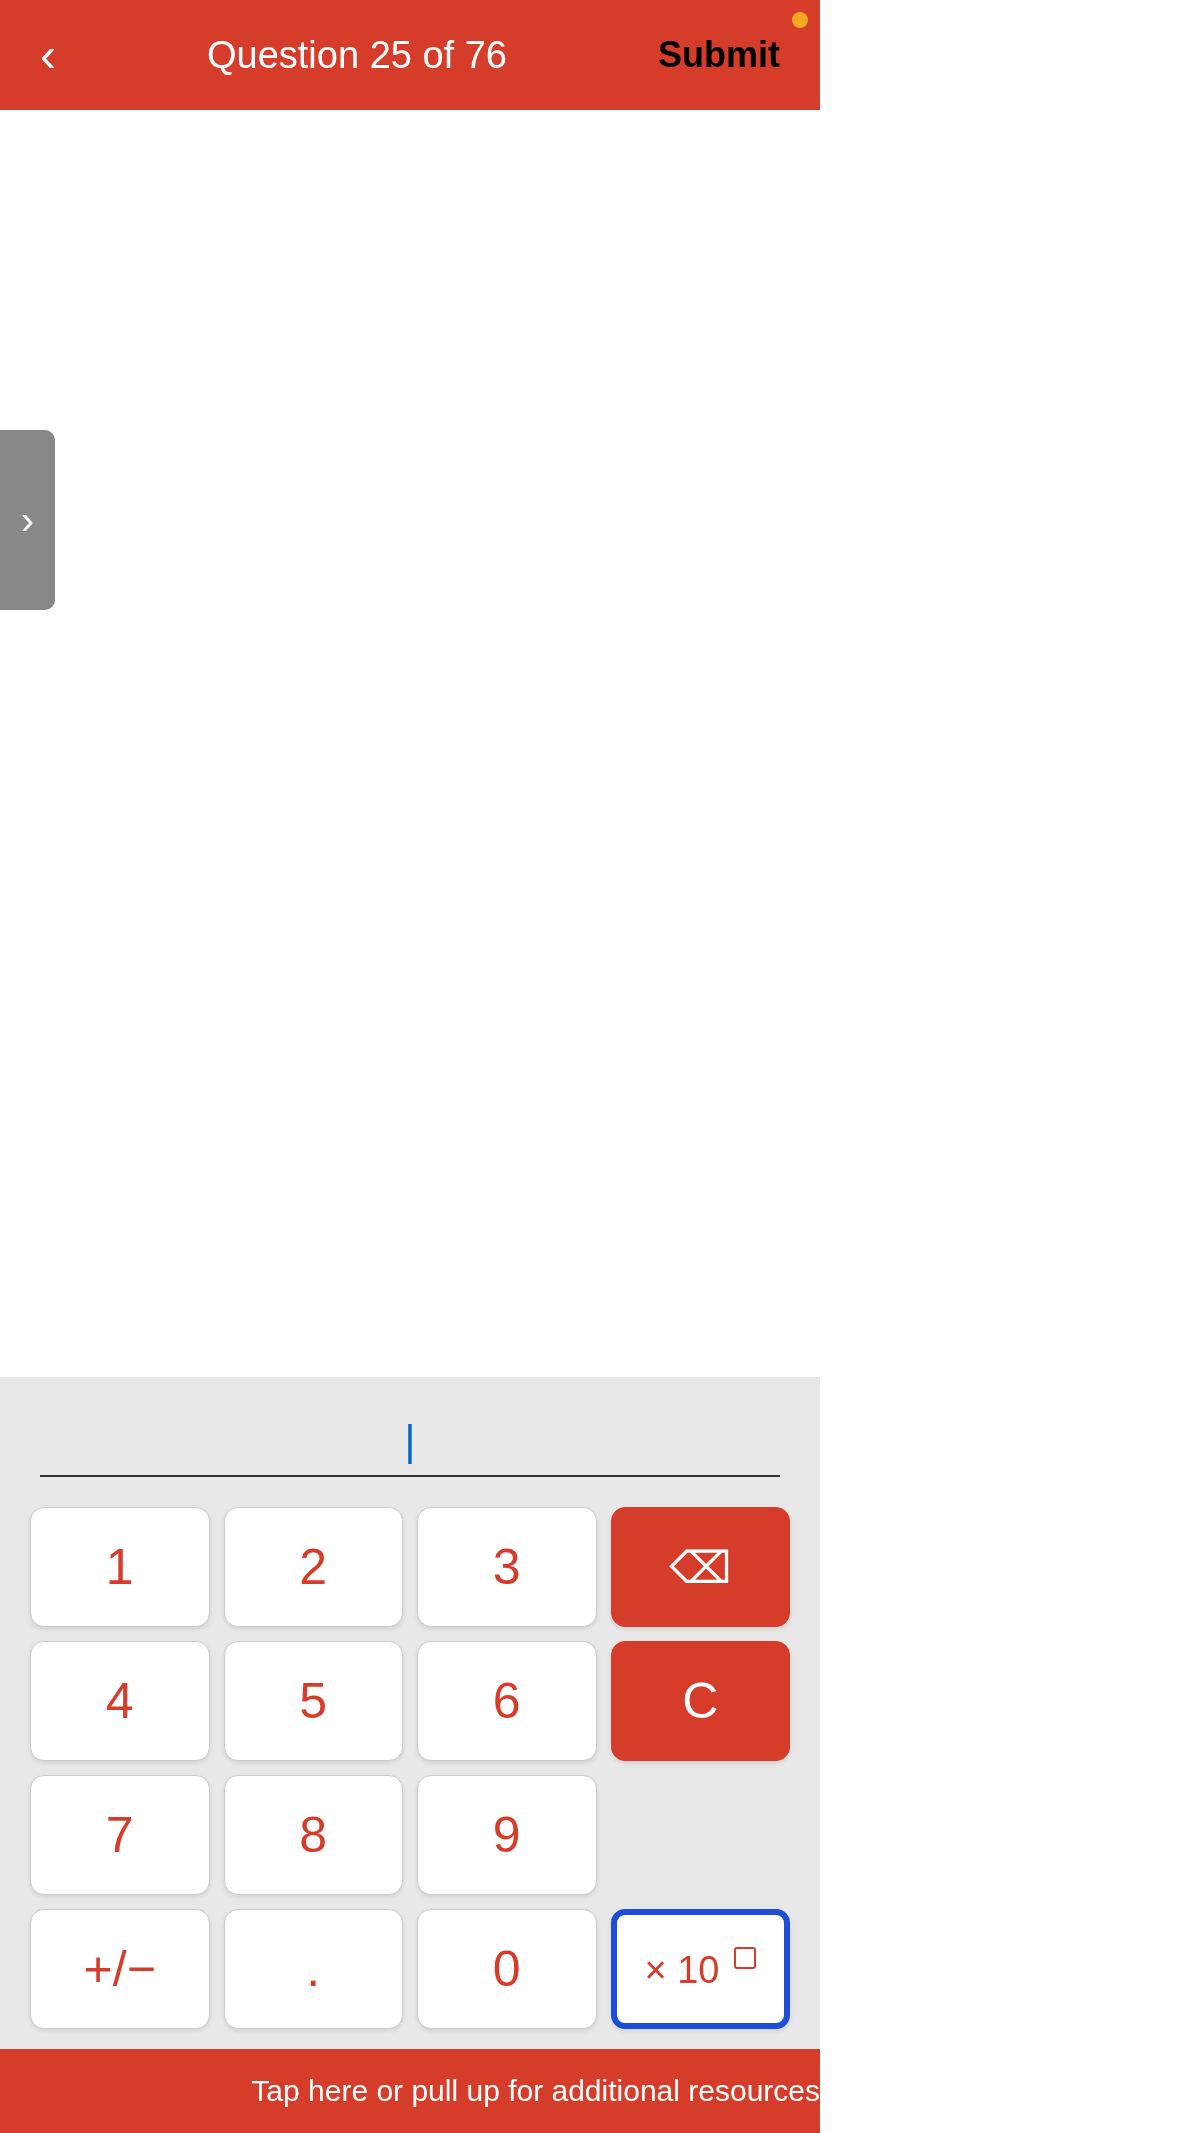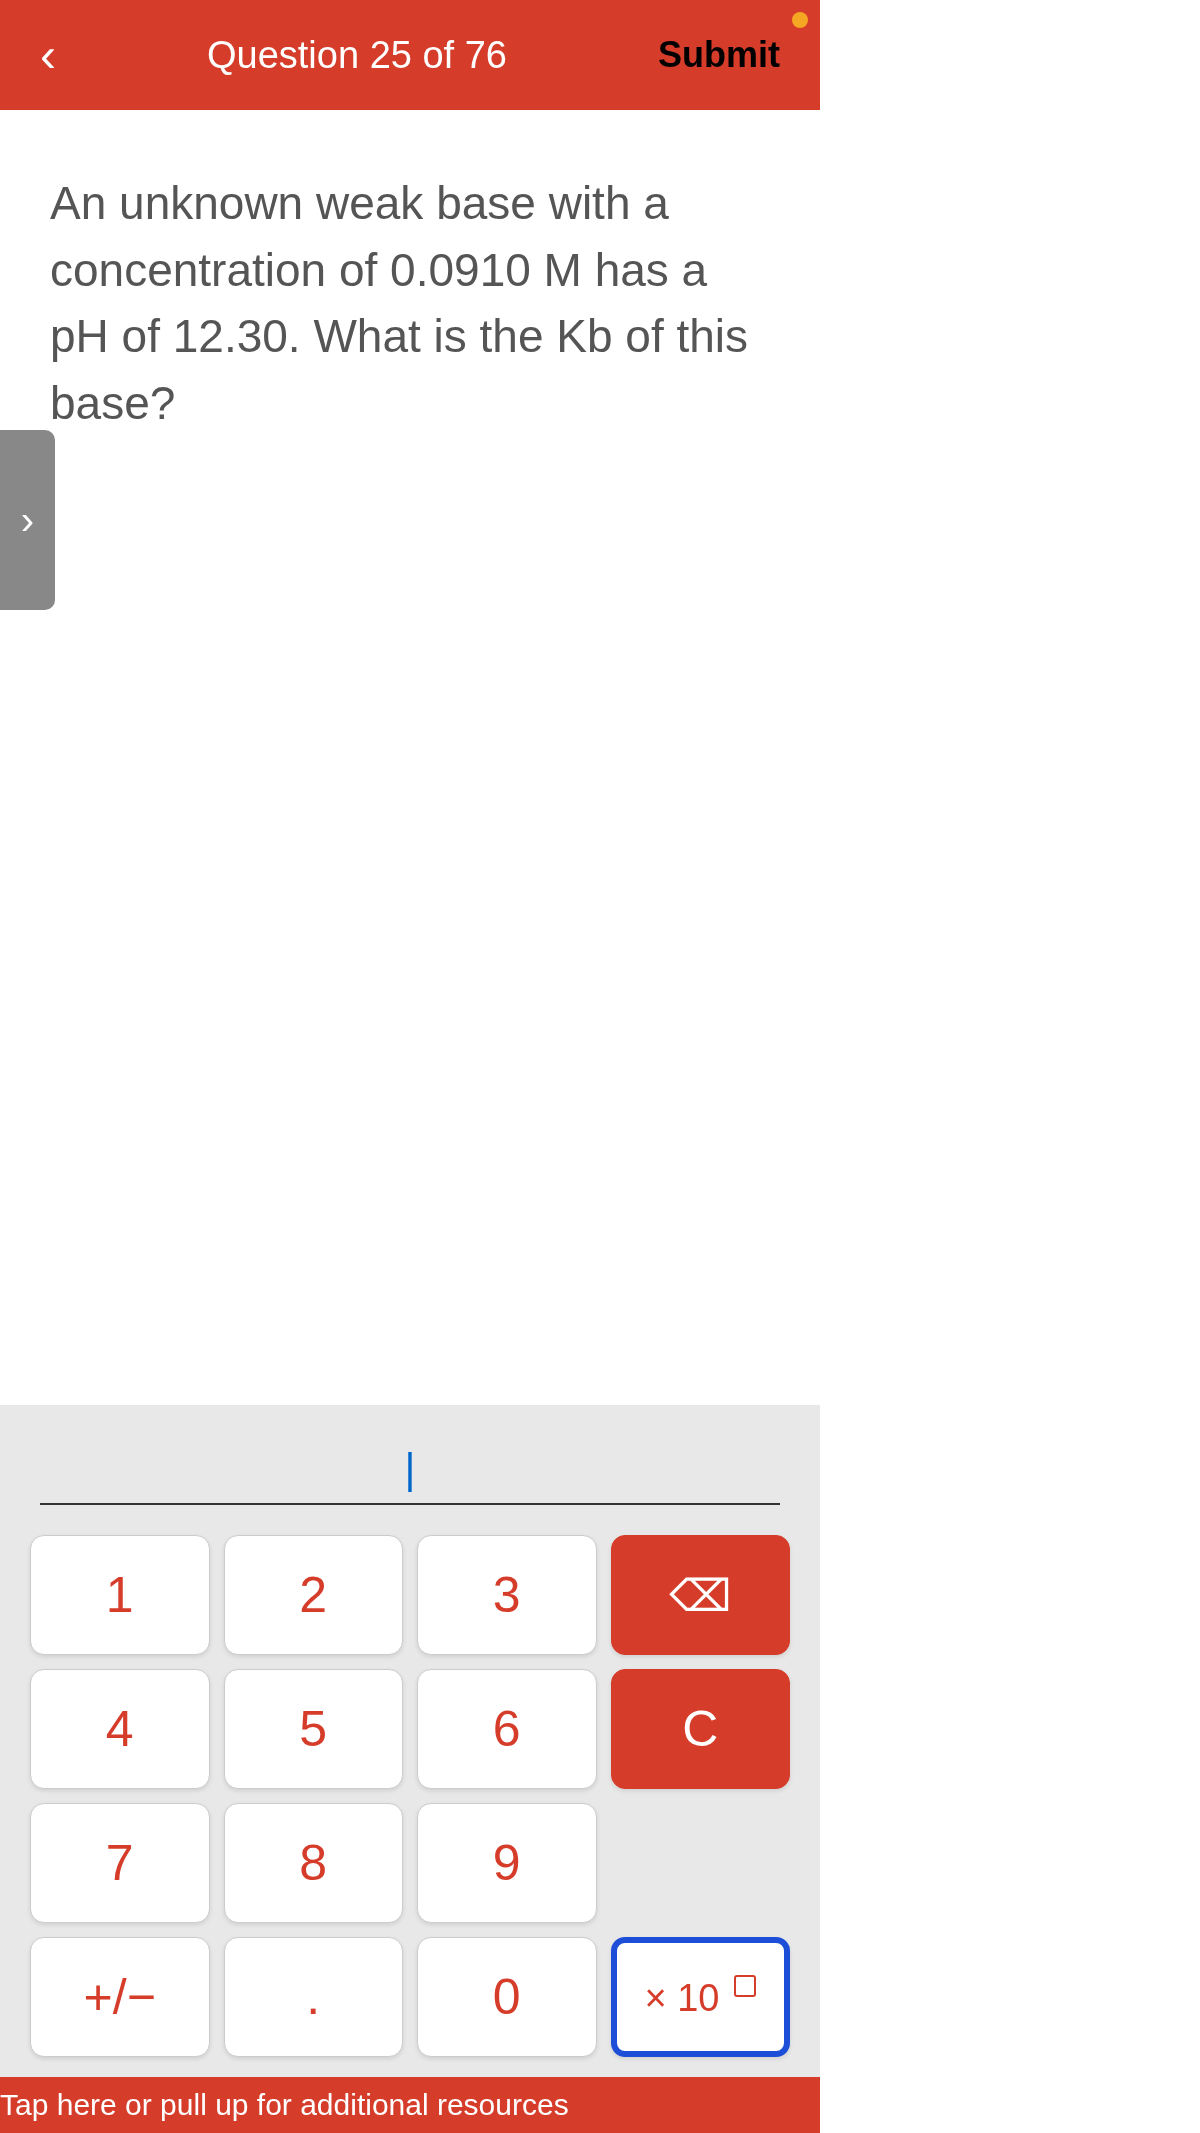--- a/index.html
+++ b/index.html
@@ -172,24 +172,24 @@
     }
 
     
     .backspace-icon {
       font-size: 44px;
     }
 
     
     .bottom-bar {
       background-color: #d63c2a;
-      height: 56px;
-      display: flex;
-      align-items: center;
-      justify-content: flex-start;
+      height: 84px;
+      display: flex;
+      align-items: center;
+      justify-content: flex-end;
       flex-shrink: 0;
     }
 
     .bottom-bar-text {
       color: white;
       font-size: 30px;
       font-weight: 400;
     }
   </style>
 </head>
@@ -197,21 +197,20 @@
 
 <div class="status-dot"></div>
 
 <div class="header">
   <span class="header-back">‹</span>
   <span class="header-title">Question 25 of 76</span>
   <span class="header-submit">Submit</span>
 </div>
 
 <div class="question-area">
-  <p class="question-text">An unknown weak base with a concentration of 0.0910 M has a pH of 12.30. What is the Kb of this base?</p>
 
   <div class="side-tab">
     <span class="side-tab-chevron">›</span>
   </div>
 </div>
 
 <div class="calculator-section">
 
   <div class="calc-input-row">
     <input class="calc-input" type="text" value="|" style="">

